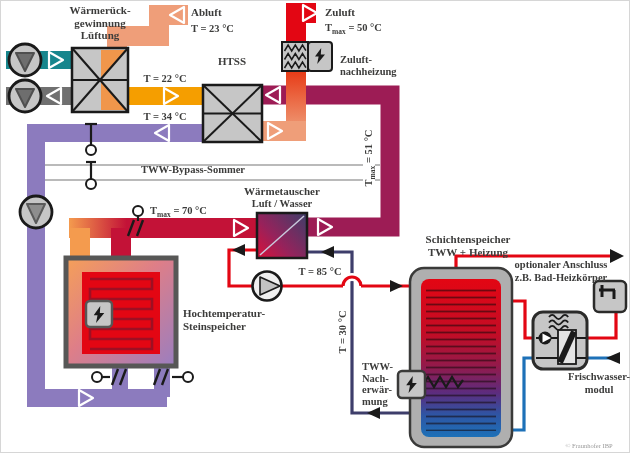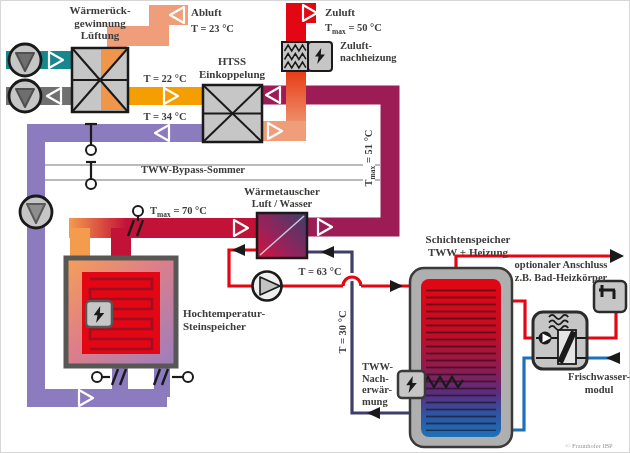--- a/index.html
+++ b/index.html
@@ -239,50 +239,49 @@
   <div>gewinnung</div>
   <div>Lüftung</div>
 </div>
 
 <div class="lbl" style="left:191px;top:6px;">Abluft</div>
 <div class="lbl sm" style="left:191px;top:23px;">T = 23 °C</div>
 
 <div class="lbl" style="left:325px;top:6px;">Zuluft</div>
 <div class="lbl sm" style="left:325px;top:22px;"><span>T</span><sub class="sb">max</sub><span> = 50 °C</span></div>
 
-<div class="lbl sm" style="left:340px;top:40px;line-height:12px;">
+<div class="lbl sm" style="left:340px;top:54px;line-height:12px;">
   <div>Zuluft-</div>
   <div>nachheizung</div>
 </div>
 
 <div class="lbl sm rt" style="left:134px;top:73px;width:62px;">T = 22 °C</div>
 <div class="lbl sm rt" style="left:134px;top:111px;width:62px;">T = 34 °C</div>
 
 <div class="lbl ctr" style="left:186px;top:55px;width:92px;">
   <div>HTSS</div>
-  <div>Einkoppelung</div>
 </div>
 
 <div class="lbl sm ctr" style="left:134px;top:164px;width:118px;">TWW-Bypass-Sommer</div>
 
 <div class="lbl ctr" style="left:227px;top:185px;width:110px;">
   <div>Wärmetauscher</div>
   <div class="sm">Luft / Wasser</div>
 </div>
 
 <div class="lbl sm rot" style="left:339px;top:152px;width:60px;"><span>T</span><sub class="sb">max</sub><span> = 51 °C</span></div>
 
 <div class="lbl sm" style="left:150px;top:205px;"><span>T</span><sub class="sb">max</sub><span> = 70 °C</span></div>
 
 <div class="lbl" style="left:183px;top:307px;">
   <div>Hochtemperatur-</div>
   <div>Steinspeicher</div>
 </div>
 
-<div class="lbl sm ctr" style="left:287px;top:266px;width:66px;">T = 63 °C</div>
+<div class="lbl sm ctr" style="left:287px;top:266px;width:66px;">T = 85 °C</div>
 
 <div class="lbl sm rot" style="left:313px;top:326px;width:60px;">T = 30 °C</div>
 
 <div class="lbl ctr" style="left:406px;top:233px;width:124px;">
   <div>Schichtenspeicher</div>
   <div>TWW + Heizung</div>
 </div>
 
 <div class="lbl sm ctr" style="left:496px;top:258px;width:130px;line-height:13px;">
   <div>optionaler Anschluss</div>

